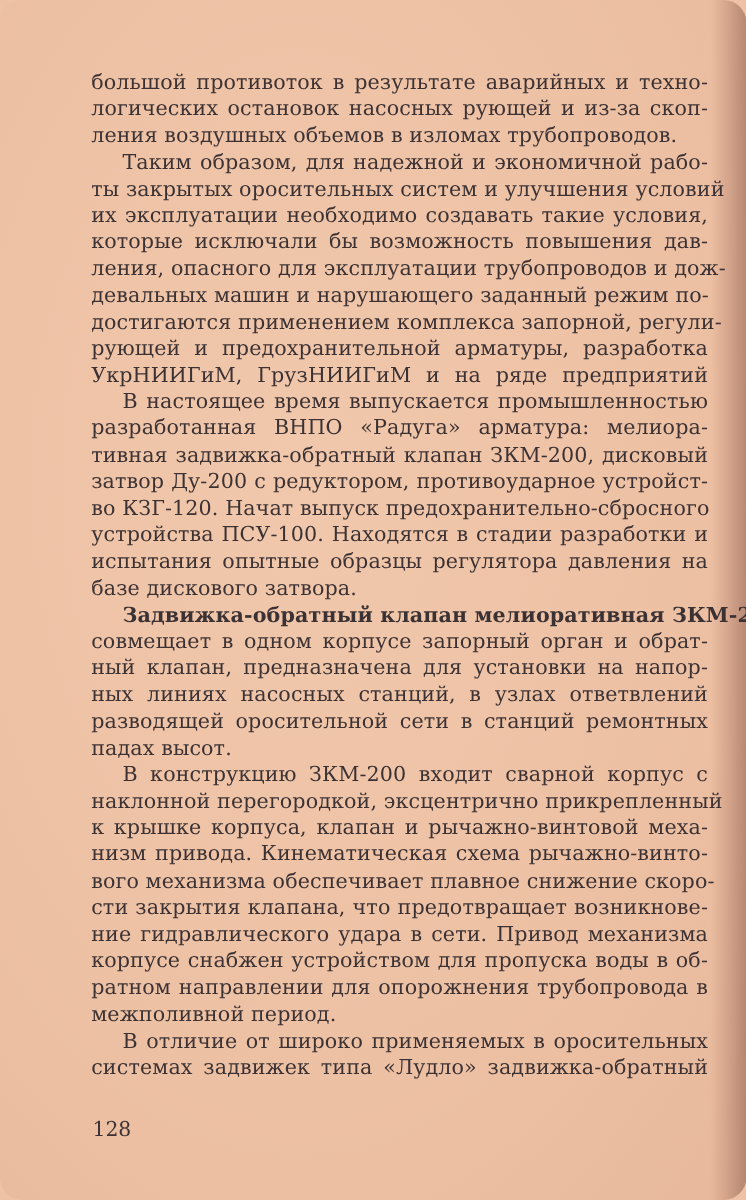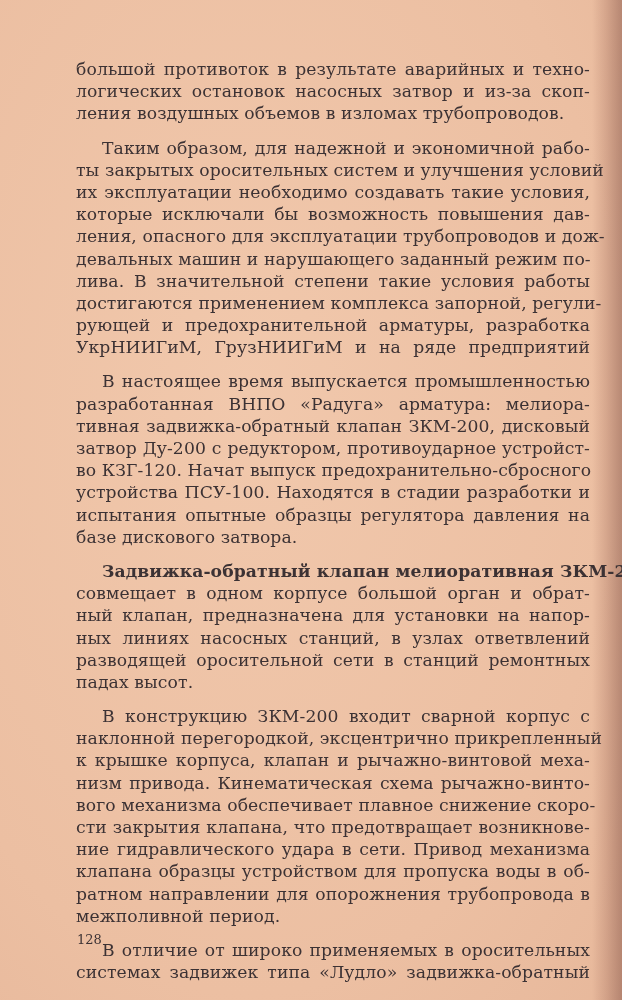--- a/index.html
+++ b/index.html
@@ -8,93 +8,93 @@
     background: #eec2a5;
     position: relative;
     font-family: "DejaVu Serif", "Liberation Serif", serif;
     color: #3c3234;
   }
   .page {
     position: absolute; left: 0; top: 0; width: 622px; height: 1000px;
     background:
       linear-gradient(to right, rgba(0,0,0,0) 0px, rgba(0,0,0,0) 592px, rgba(150,95,80,0.25) 606px, rgba(120,70,60,0.45) 622px),
       radial-gradient(ellipse at 40% 40%, #f1c8ac 0%, #ecbfa2 70%, #e7b89b 100%);
+    border-radius: 19px;
   }
   .text {
     position: absolute; left: 76px; top: 58px; width: 514px;
     font-size: 17.2px; line-height: 22.2px;
     letter-spacing: 0.1px;
   }
   .line {
     display: block; white-space: nowrap;
     text-align: justify; text-align-last: justify;
     height: 22.2px;
   }
   .line.last { text-align-last: left; }
-  .indent { padding-left: 26px; margin-top: 12px; }
+  .indent { padding-left: 26px; }
   .bold { font-weight: bold; }
   .page-number {
     position: absolute; left: 77px; top: 932px;
-    font-size: 13px; font-family: "DejaVu Serif", "Liberation Serif", serif;
+    font-size: 17px; font-family: "DejaVu Serif", "Liberation Serif", serif;
   }
 </style>
 </head>
 <body>
 
 <div class="page">
   <div class="text">
 
     <div>
       <span class="line">большой противоток в результате аварийных и техно-</span>
-      <span class="line">логических остановок насосных затвор и из-за скоп-</span>
+      <span class="line">логических остановок насосных рующей и из-за скоп-</span>
       <span class="line last">ления воздушных объемов в изломах трубопроводов.</span>
     </div>
 
     <div>
       <span class="line indent">Таким образом, для надежной и экономичной рабо-</span>
       <span class="line">ты закрытых оросительных систем и улучшения условий</span>
       <span class="line">их эксплуатации необходимо создавать такие условия,</span>
       <span class="line">которые исключали бы возможность повышения дав-</span>
       <span class="line">ления, опасного для эксплуатации трубопроводов и дож-</span>
       <span class="line">девальных машин и нарушающего заданный режим по-</span>
-      <span class="line">лива. В значительной степени такие условия работы</span>
       <span class="line">достигаются применением комплекса запорной, регули-</span>
       <span class="line">рующей и предохранительной арматуры, разработка</span>
       <span class="line">УкрНИИГиМ, ГрузНИИГиМ и на ряде предприятий</span>
     </div>
 
     <div>
       <span class="line indent">В настоящее время выпускается промышленностью</span>
       <span class="line">разработанная ВНПО «Радуга» арматура: мелиора-</span>
       <span class="line">тивная задвижка-обратный клапан ЗКМ-200, дисковый</span>
       <span class="line">затвор Ду-200 с редуктором, противоударное устройст-</span>
       <span class="line">во КЗГ-120. Начат выпуск предохранительно-сбросного</span>
       <span class="line">устройства ПСУ-100. Находятся в стадии разработки и</span>
       <span class="line">испытания опытные образцы регулятора давления на</span>
       <span class="line last">базе дискового затвора.</span>
     </div>
 
     <div>
       <span class="line indent bold">Задвижка-обратный клапан мелиоративная ЗКМ-200</span>
-      <span class="line">совмещает в одном корпусе большой орган и обрат-</span>
+      <span class="line">совмещает в одном корпусе запорный орган и обрат-</span>
       <span class="line">ный клапан, предназначена для установки на напор-</span>
       <span class="line">ных линиях насосных станций, в узлах ответвлений</span>
       <span class="line">разводящей оросительной сети в станций ремонтных</span>
       <span class="line last">падах высот.</span>
     </div>
 
     <div>
       <span class="line indent">В конструкцию ЗКМ-200 входит сварной корпус с</span>
       <span class="line">наклонной перегородкой, эксцентрично прикрепленный</span>
       <span class="line">к крышке корпуса, клапан и рычажно-винтовой меха-</span>
       <span class="line">низм привода. Кинематическая схема рычажно-винто-</span>
       <span class="line">вого механизма обеспечивает плавное снижение скоро-</span>
       <span class="line">сти закрытия клапана, что предотвращает возникнове-</span>
       <span class="line">ние гидравлического удара в сети. Привод механизма</span>
-      <span class="line">клапана образцы устройством для пропуска воды в об-</span>
+      <span class="line">корпусе снабжен устройством для пропуска воды в об-</span>
       <span class="line">ратном направлении для опорожнения трубопровода в</span>
       <span class="line last">межполивной период.</span>
     </div>
 
     <div>
       <span class="line indent">В отличие от широко применяемых в оросительных</span>
       <span class="line">системах задвижек типа «Лудло» задвижка-обратный</span>
 
     </div>
   </div>

